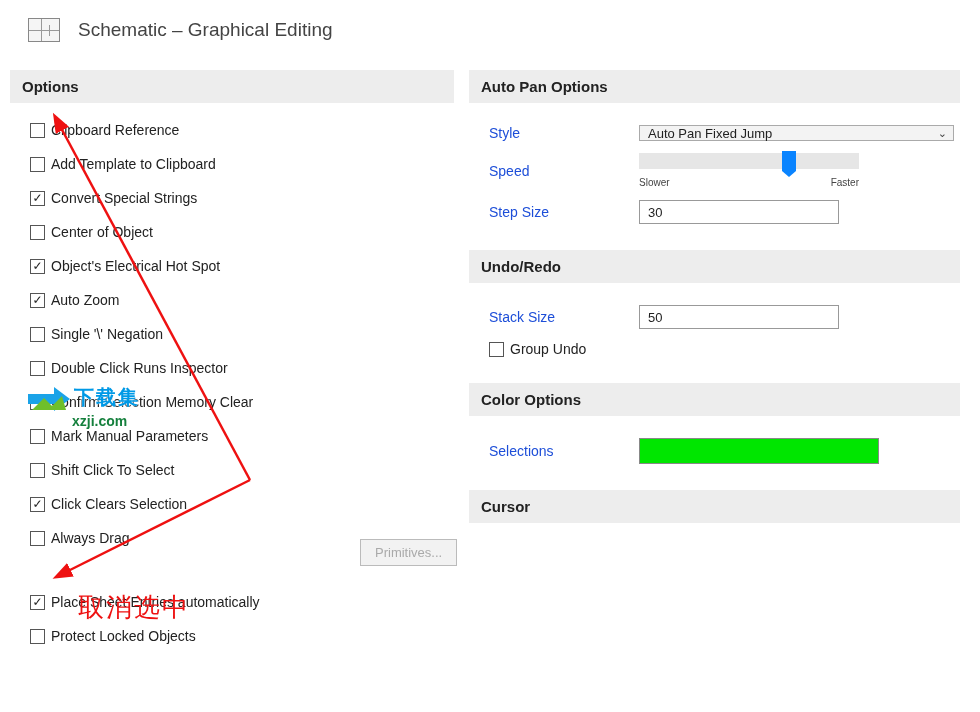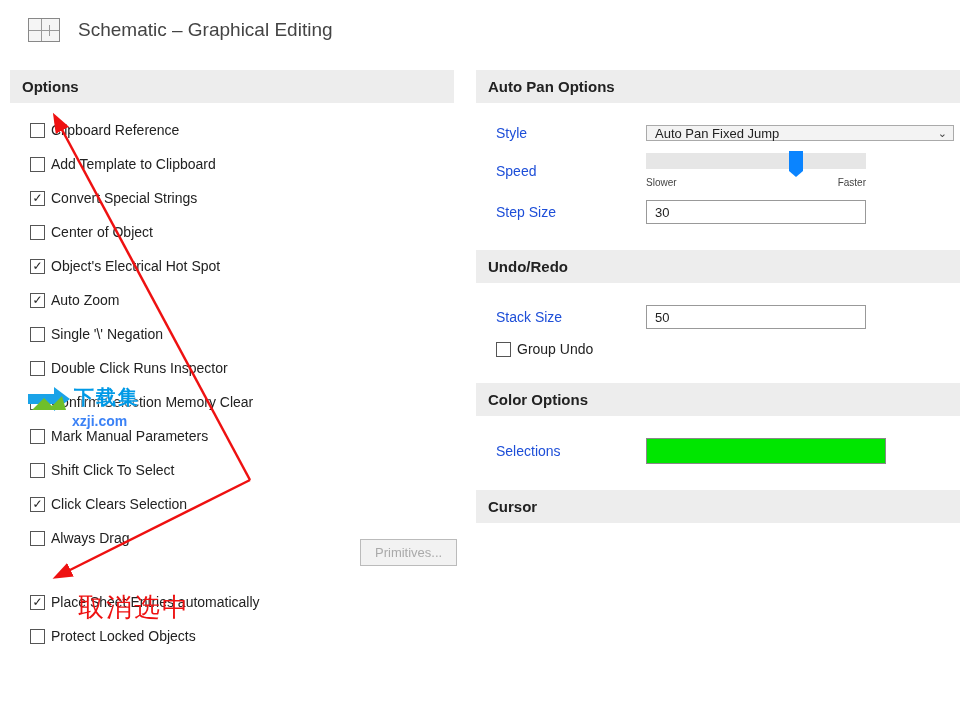--- a/index.html
+++ b/index.html
@@ -30,21 +30,21 @@
       linear-gradient(#999,#999) 40% 0/1px 100% no-repeat,
       linear-gradient(#999,#999) 70% 50%/1px 50% no-repeat,
       #f5f5f5;
   }
   .header-title {
     font-size: 19px;
     color: #444;
   }
   .columns {
     display: flex;
-    gap: 22px;
+    gap: 15px;
     padding: 18px 10px 0 10px;
   }
   .col-left { width: 444px; }
   .col-right { flex: 1; padding-right: 10px; }
   .section-header {
     background: #ededed;
     font-weight: 600;
     font-size: 15px;
     padding: 8px 12px;
     color: #222;
@@ -111,21 +111,21 @@
     color: #444;
   }
   .text-input {
     border: 1px solid #999;
     height: 24px;
     padding: 0 8px;
     font-size: 13px;
     display: flex;
     align-items: center;
     background: #fff;
-    width: 220px;
+    width: 200px;
   }
   .slider-wrap { flex: 1; }
   .slider-track {
     height: 16px;
     background: #e6e6e6;
     position: relative;
     width: 220px;
   }
   .slider-thumb {
     position: absolute;
@@ -180,21 +180,21 @@
     pointer-events: none;
   }
   .wm-text1 {
     color: #0099e6;
     font-weight: bold;
     font-size: 20px;
     letter-spacing: 2px;
     text-shadow: 0 0 2px #fff;
   }
   .wm-text2 {
-    color: #3b82f6;
+    color: #15803d;
     font-size: 14px;
     font-weight: bold;
     margin-top: -4px;
     margin-left: 44px;
   }
   .wm-shape {
     display:inline-block;
     vertical-align:middle;
   }
 </style>

